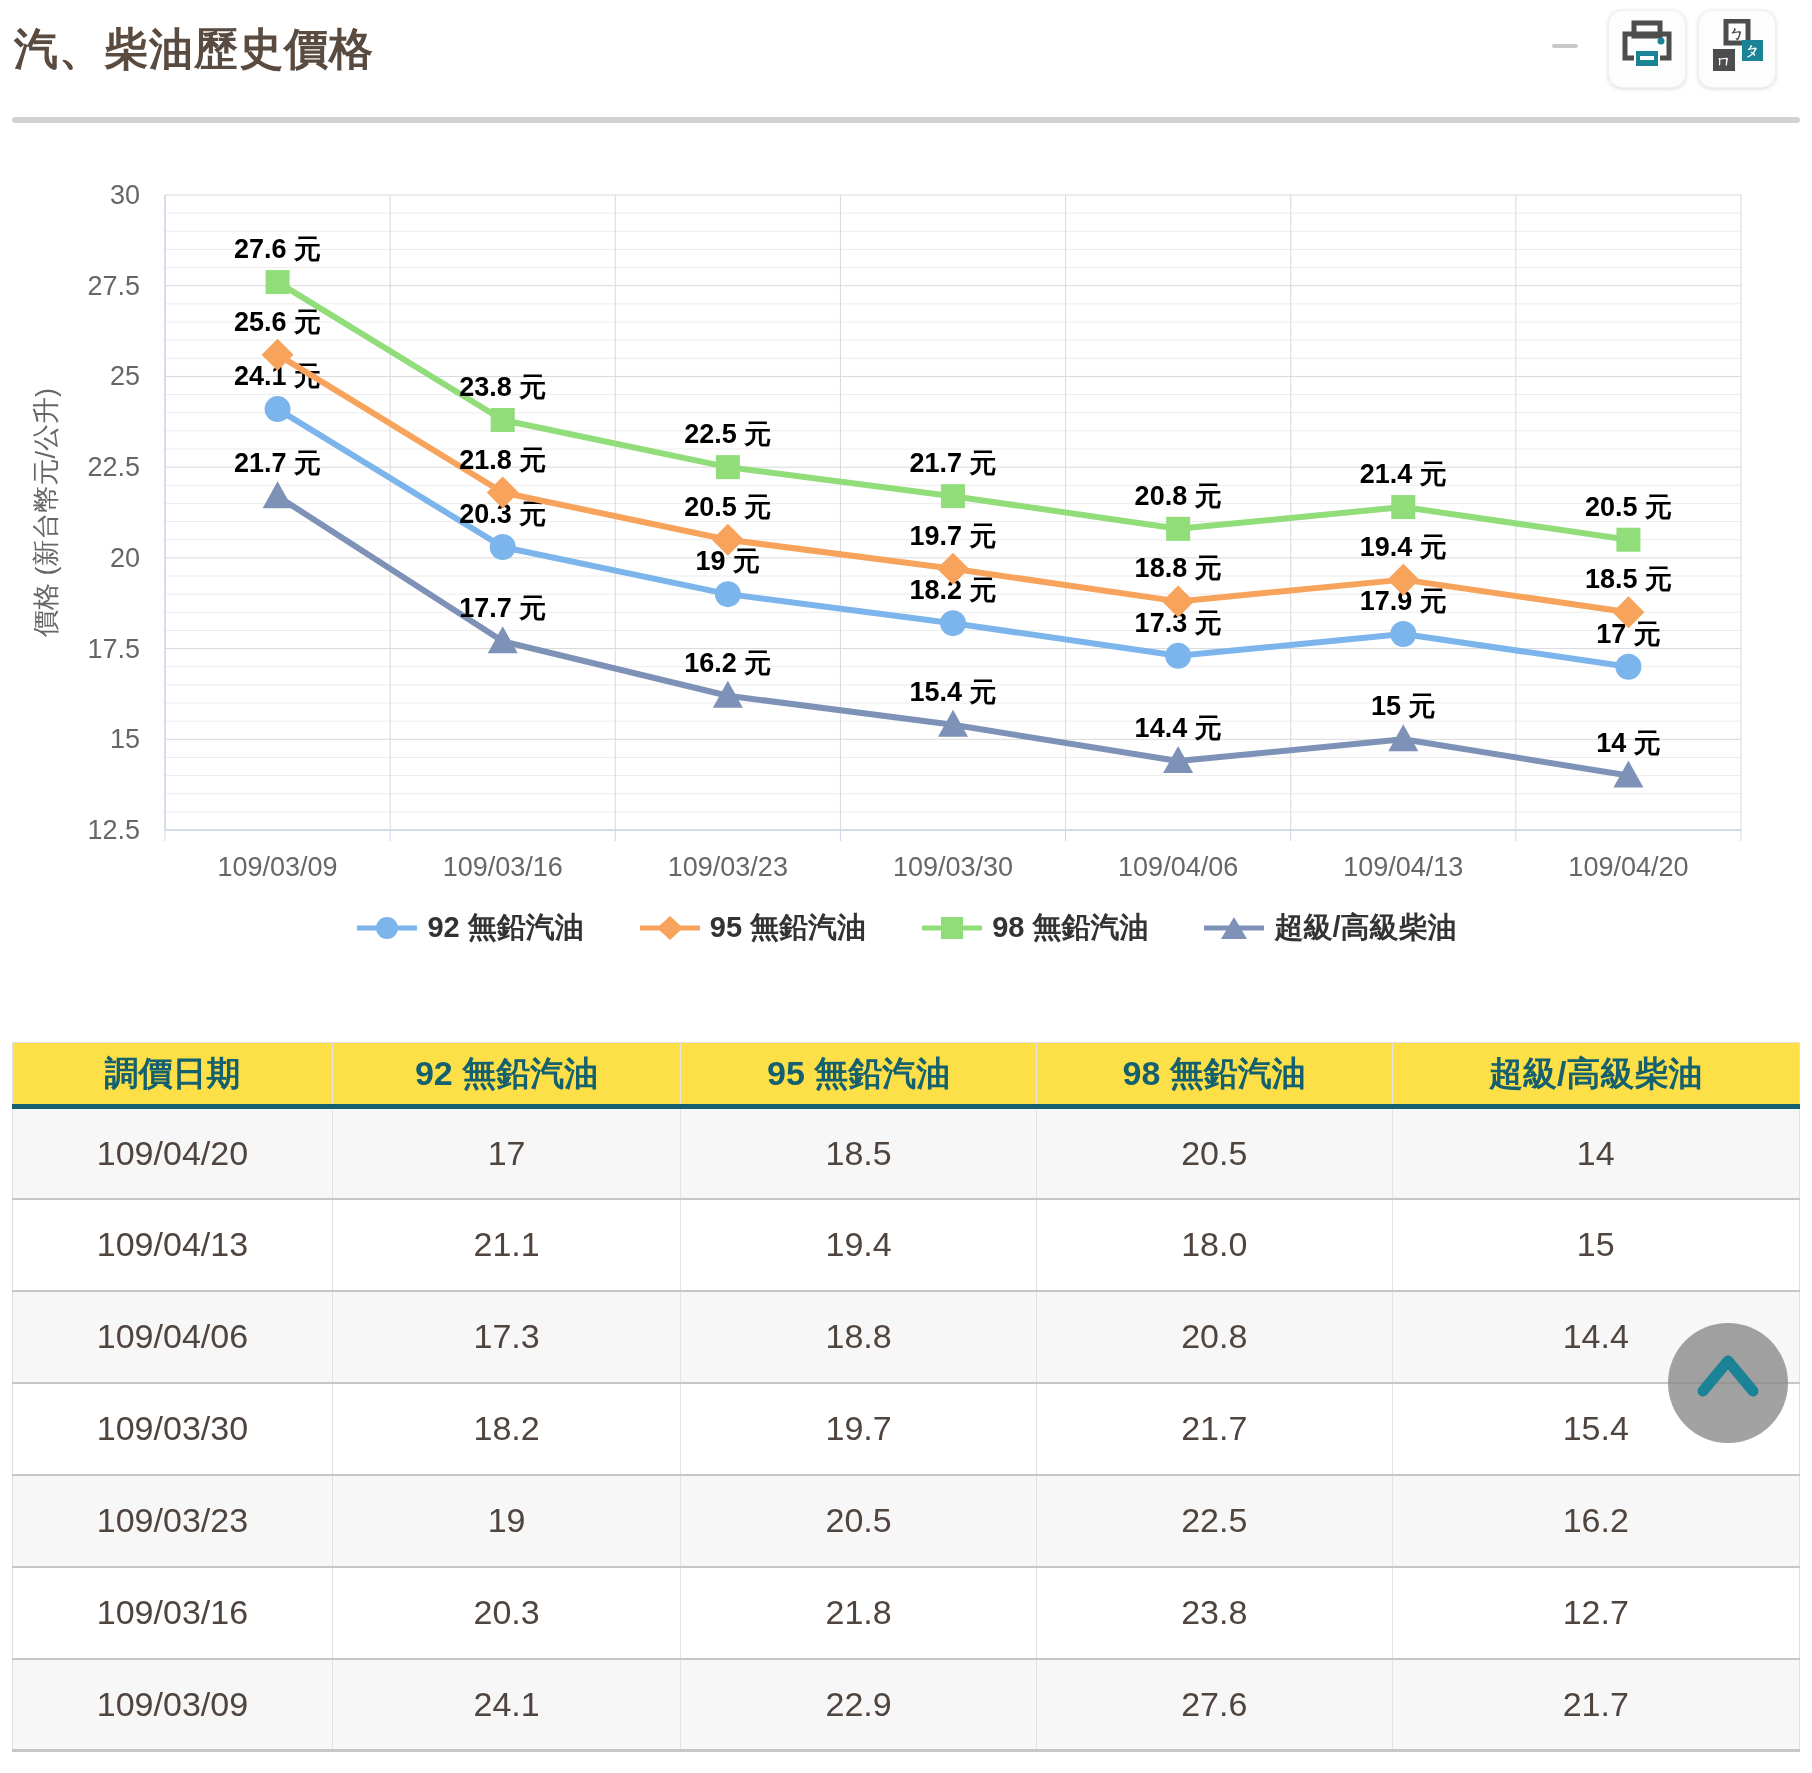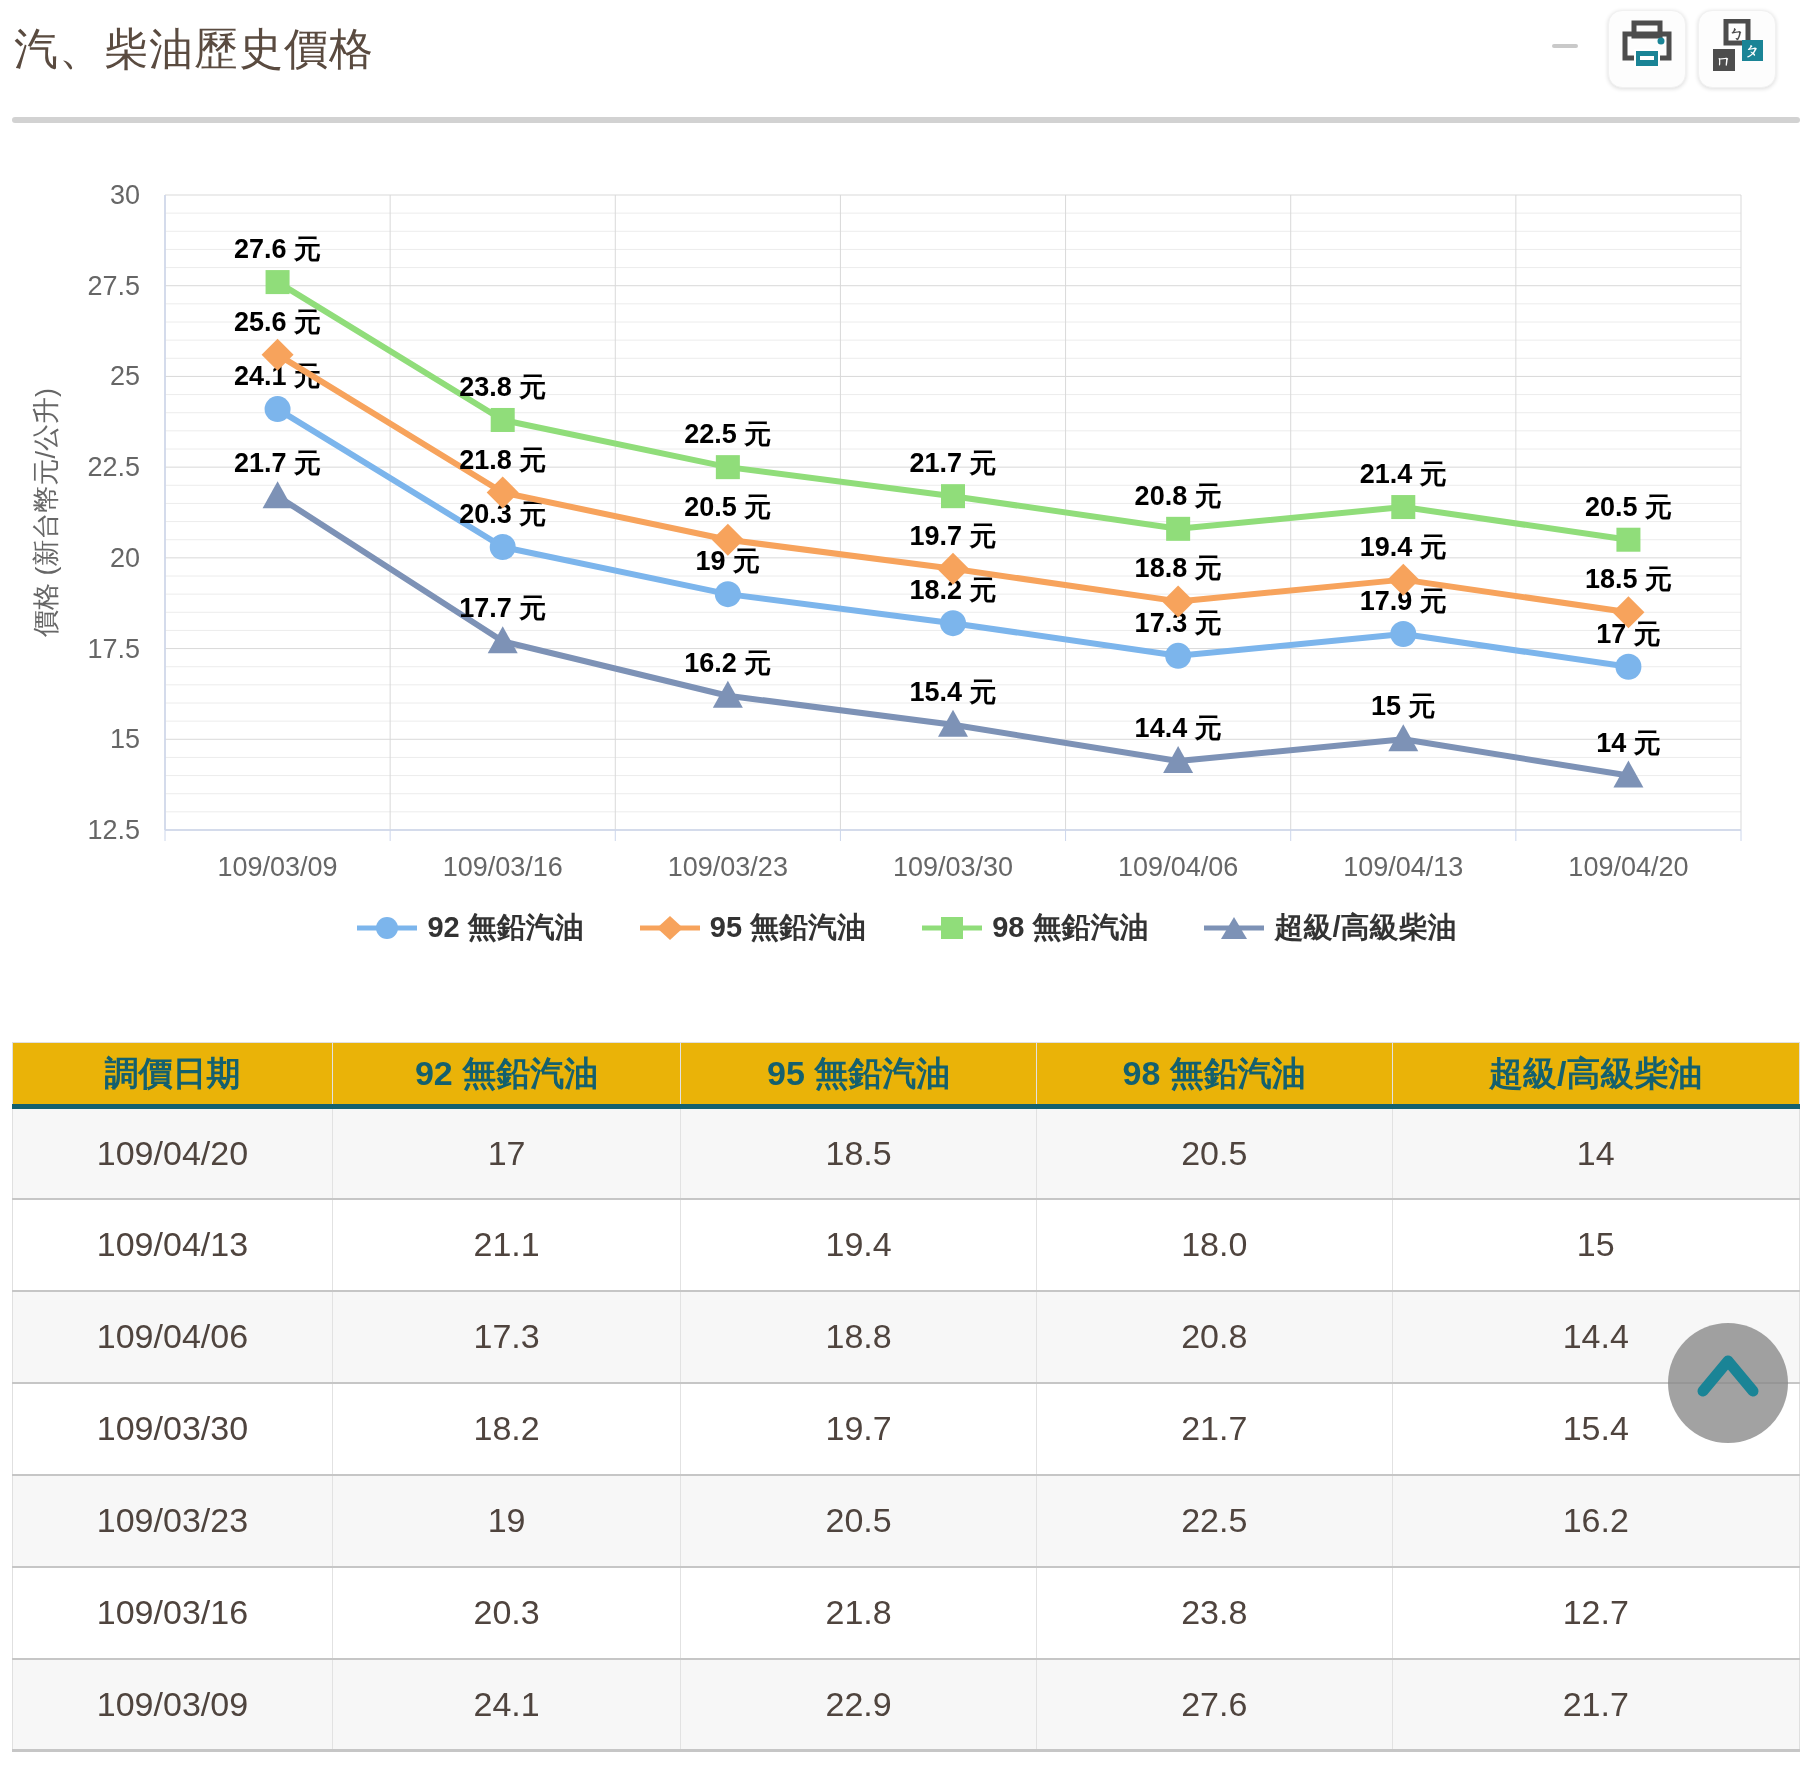--- a/index.html
+++ b/index.html
@@ -1,41 +1,41 @@
 <!DOCTYPE html>
 <html><head>
 <meta charset="utf-8">
 <style>
   * { margin:0; padding:0; box-sizing:border-box; }
   html,body { width:1812px; height:1773px; background:#ffffff; overflow:hidden;
               font-family:"Liberation Sans","DejaVu Sans",sans-serif; }
   .abs { position:absolute; }
 
   
-  #page-title { left:14px; top:20px; font-size:44px; font-weight:normal; color:#5a4b40; letter-spacing:1px; }
+  #page-title { left:14px; top:20px; font-size:44px; font-weight:bold; color:#5a4b40; letter-spacing:1px; }
   #collapse-dash { left:1552px; top:44px; width:26px; height:4px; background:#c9c9c9; border-radius:2px; }
   .icon-btn { top:10px; width:78px; height:78px; border-radius:14px; background:#fdfdfd;
               border:1px solid #f1f1f1; box-shadow:0 1px 4px rgba(0,0,0,.14); cursor:pointer;
               display:flex; align-items:center; justify-content:center; }
   #print-btn { left:1608px; }
   #lang-btn  { left:1698px; }
 
   #title-divider { top:117px; left:12px; width:1788px; height:6px; background:#d2d2d2; border-radius:3px; }
 
   
   #chart-wrap { top:120px; left:0; width:1812px; height:790px; }
   #legend { top:908px; left:0; width:1812px; display:flex; justify-content:center; gap:54px; align-items:center; }
   .legend-item { display:flex; align-items:center; gap:8px; cursor:pointer; }
   .legend-item span { font-size:29px; font-weight:bold; color:#333333; }
 
   
   #price-table { top:1042px; left:12px; width:1788px; border-collapse:collapse;
                  border:1px solid #e0e0e0; border-bottom:3px solid #c6c6c6; table-layout:fixed; }
   #price-table th { height:64px; font-size:34px; font-weight:bold; color:#14606e; text-align:center;
-                    background:#eab308; }
+                    background:#fde047; }
   #price-table thead tr { border-bottom:5px solid #14606e; }
   #price-table td { height:92px; font-size:34px; color:#4f443e; text-align:center; }
   #price-table tbody tr + tr { border-top:2px solid #c6c6c6; }
   #price-table th + th, #price-table td + td { border-left:1px solid #e2e2e2; }
   #price-table tbody tr:nth-child(odd)  { background:#f7f7f7; }
   #price-table tbody tr:nth-child(even) { background:#ffffff; }
 
   
   #back-to-top { left:1668px; top:1323px; width:120px; height:120px; border-radius:50%;
                  background:rgba(136,136,136,0.78); cursor:pointer; z-index:10;

